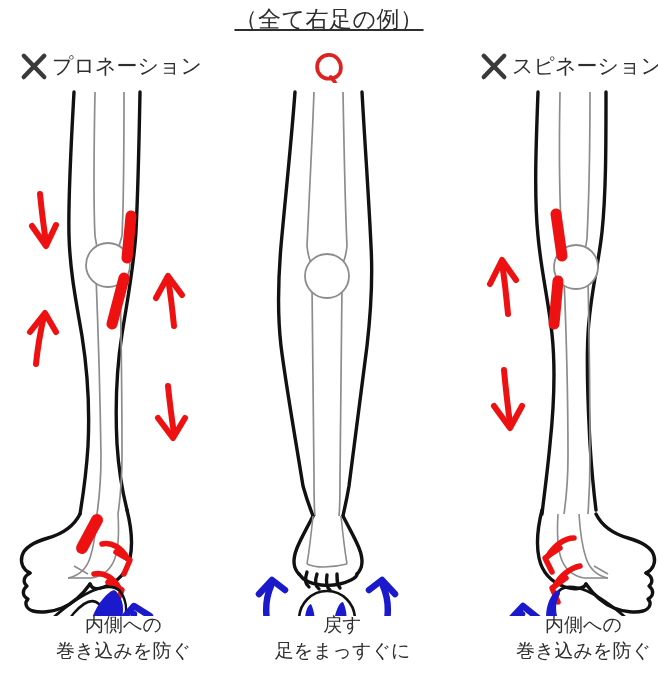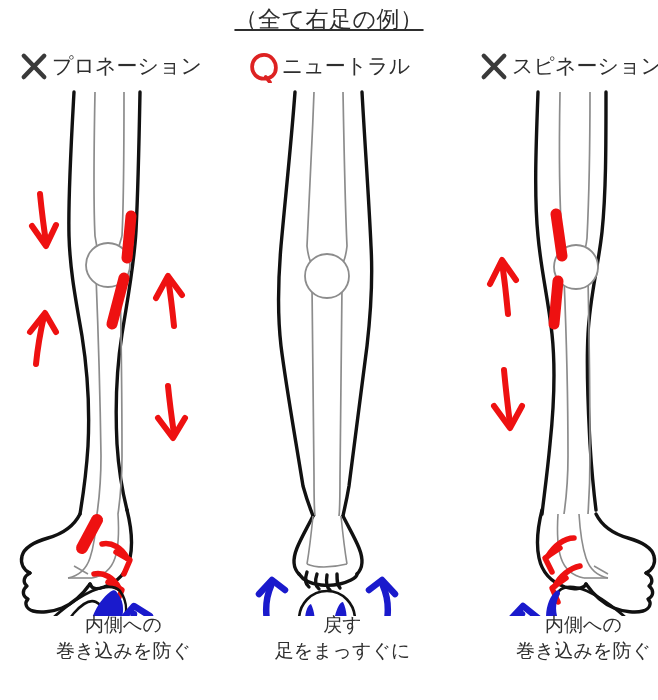--- a/index.html
+++ b/index.html
@@ -176,21 +176,20 @@
     <span>巻き込みを防ぐ</span>
   </div>
 </div>
 
 <div class="column" id="column-neutral">
 
   <div class="col-header">
     <svg class="mark-icon" viewBox="0 0 40 40">
       <path d="M20 7 C29 7, 34 15, 34 22 C34 30, 28 35, 20 35 C12 35, 6 29, 6 21 C6 13, 12 7, 20 7 Z M22 33 L27 39" stroke="#dd2222" stroke-width="4.4" fill="none" stroke-linecap="round"></path>
     </svg>
-    <span class="col-label">ニュートラル</span>
   </div>
 
   <svg class="figure-svg" viewBox="0 0 219 530">
     <g fill="none" stroke="#111111" stroke-width="3.4" stroke-linecap="round">
       <path d="M76 6 C72 60, 66 115, 62 160 C59 195, 58 225, 62 260 C67 300, 76 350, 84 400 C89 418, 92 424, 94 430"></path>
       <path d="M143 6 C146 60, 150 115, 152 160 C154 195, 152 225, 148 260 C143 300, 136 350, 130 400 C127 418, 125 424, 124 430"></path>
     </g>
     <g fill="none" stroke="#8c8c8c" stroke-width="1.7">
       <path d="M95 6 C93 60, 90 118, 88 160"></path>
       <path d="M124 6 C125 60, 126 118, 128 160"></path>

